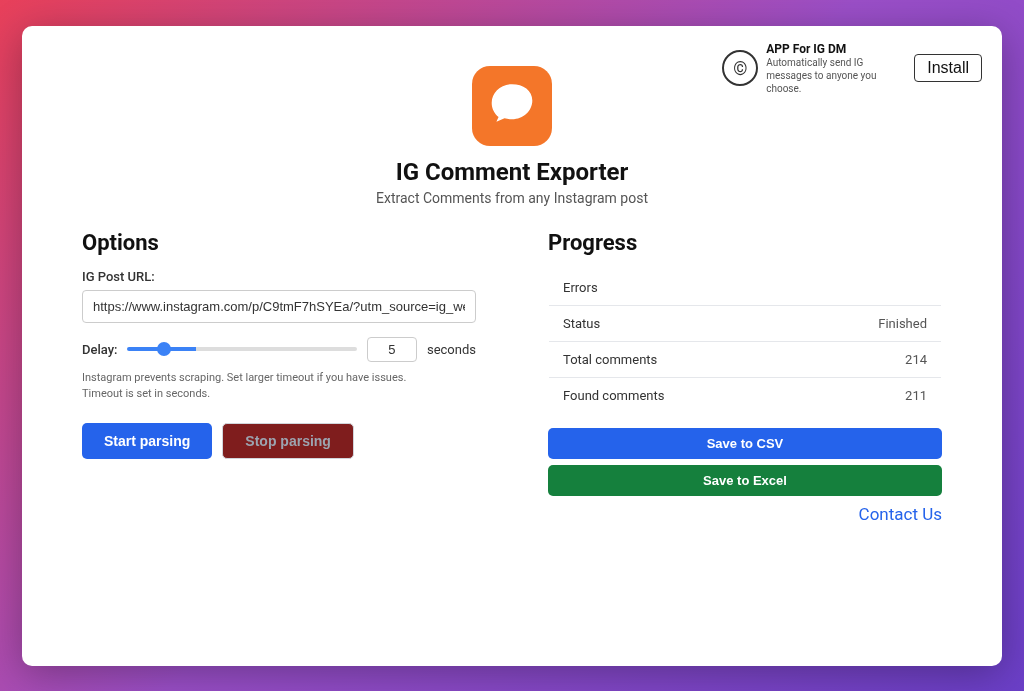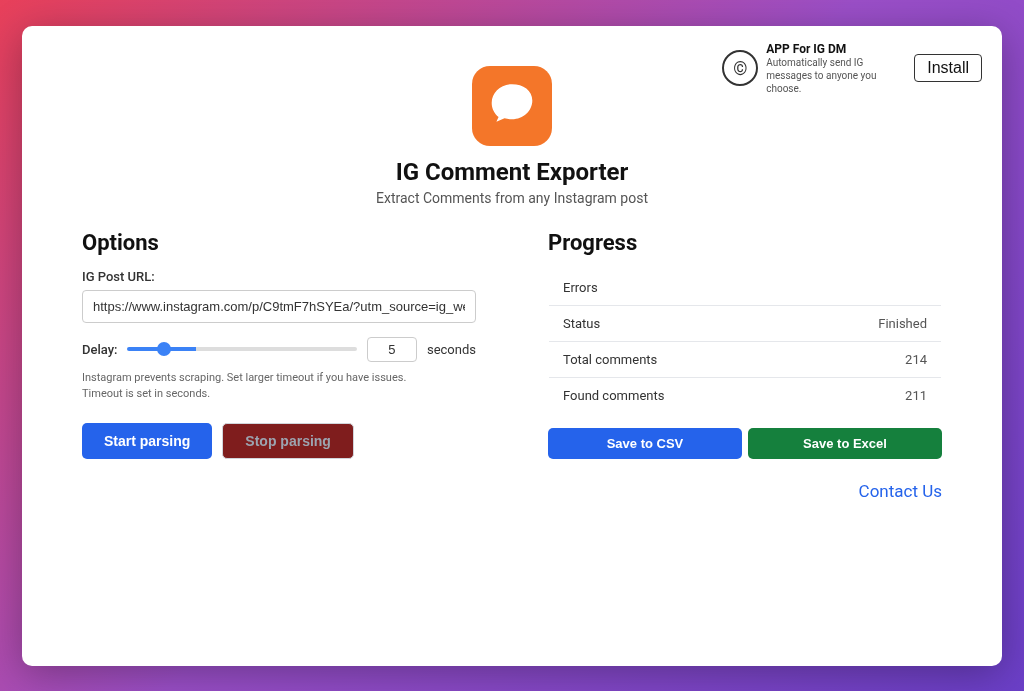--- a/index.html
+++ b/index.html
@@ -263,21 +263,22 @@
     }
 
     .progress-table td:last-child {
       text-align: right;
       color: #555;
     }
 
     .save-buttons-row {
       display: flex;
       gap: 6px;
-      margin-bottom: 22px;
+      margin-bottom: 8px;
+      flex-direction: column;
     }
 
     .btn-csv {
       background: #2563eb;
       color: #fff;
       border: none;
       padding: 8px 20px;
       border-radius: 5px;
       font-size: 13px;
       font-weight: 600;

